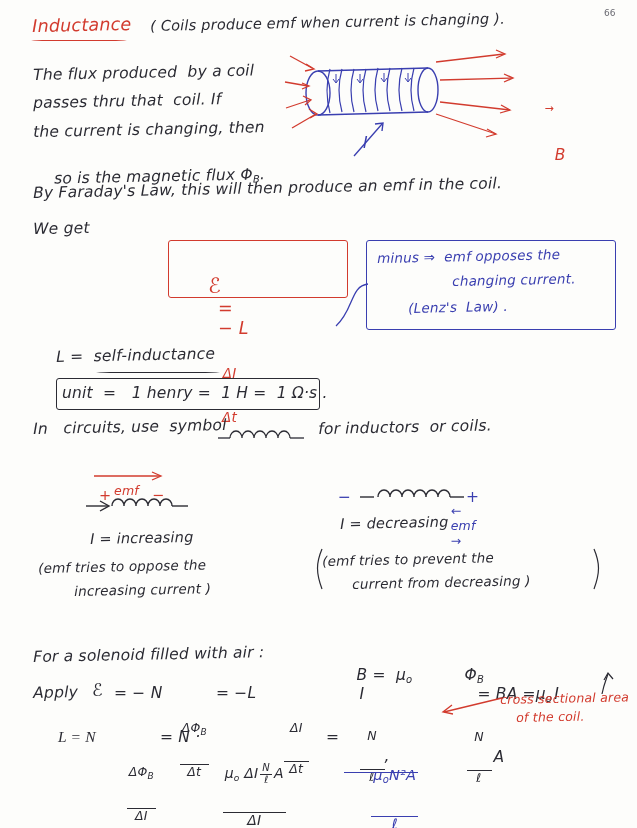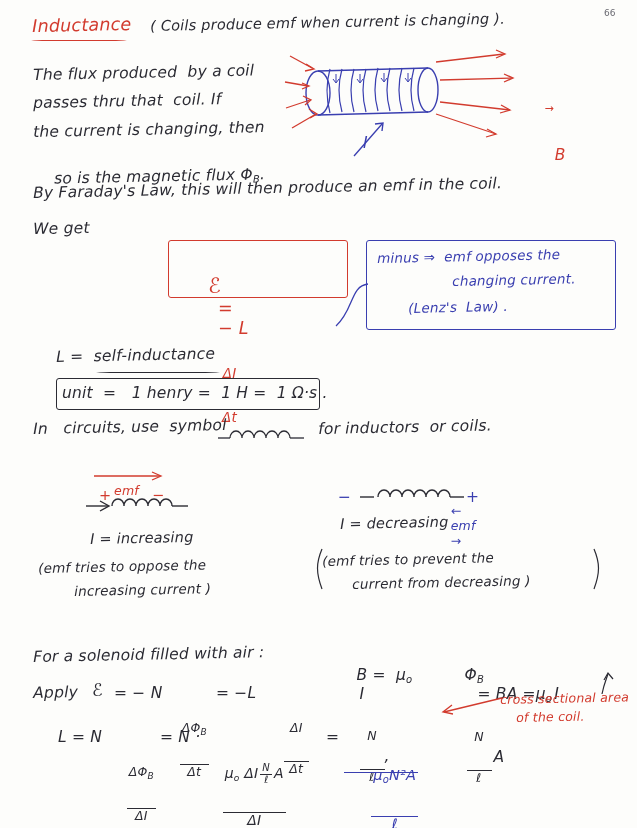--- a/index.html
+++ b/index.html
@@ -262,21 +262,21 @@
     <path d="M8 8 l4 -7 l5 6" stroke="#2b2b33" stroke-width="1.2" fill="none"></path>
   </svg>
 
   <svg style="left:438px; top:696px;" width="66" height="20">
     <path d="M64 2 L6 16" stroke="#d23b2e" stroke-width="1.3" fill="none"></path>
     <path d="M14 9 l-9 7 l10 2" stroke="#d23b2e" stroke-width="1.3" fill="none"></path>
   </svg>
   <div class="ink red t13 slant" style="left:500px; top:692px;">cross sectional area</div>
   <div class="ink red t13 slant" style="left:516px; top:710px;">of the coil.</div>
 
-  <div class="ink dark t16" style="left:58px; top:728px;">L = N</div>
+  <div class="ink dark t16" style="left:58px; top:728px;font-family:Liberation Serif, serif;">L = N</div>
   <div class="ink dark t13" style="left:110px; top:724px;">
     <span class="frac">
       <span class="num"><span>ΔΦ</span><span style="font-size:9px; vertical-align:-3px;">B</span></span>
       <span class="den">ΔI</span>
     </span>
   </div>
   <div class="ink dark t16" style="left:160px; top:728px;">= N ·</div>
   <div class="ink dark t13" style="left:206px; top:722px;">
     <span class="frac">
       <span class="num" style="font-size:14px;"><span>μ</span><span style="font-size:9px; vertical-align:-3px;">o</span> <span>ΔI</span><span class="frac" style="font-size:10px; margin:0 2px;"><span class="num">N</span><span class="den">ℓ</span></span><span>A</span></span>

